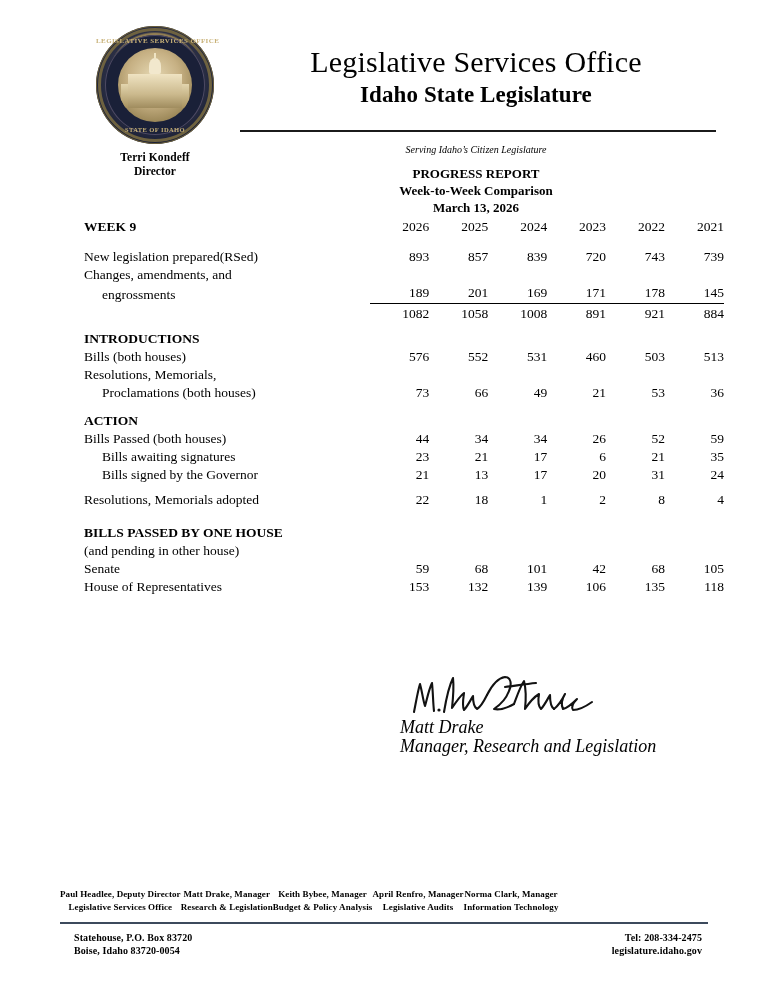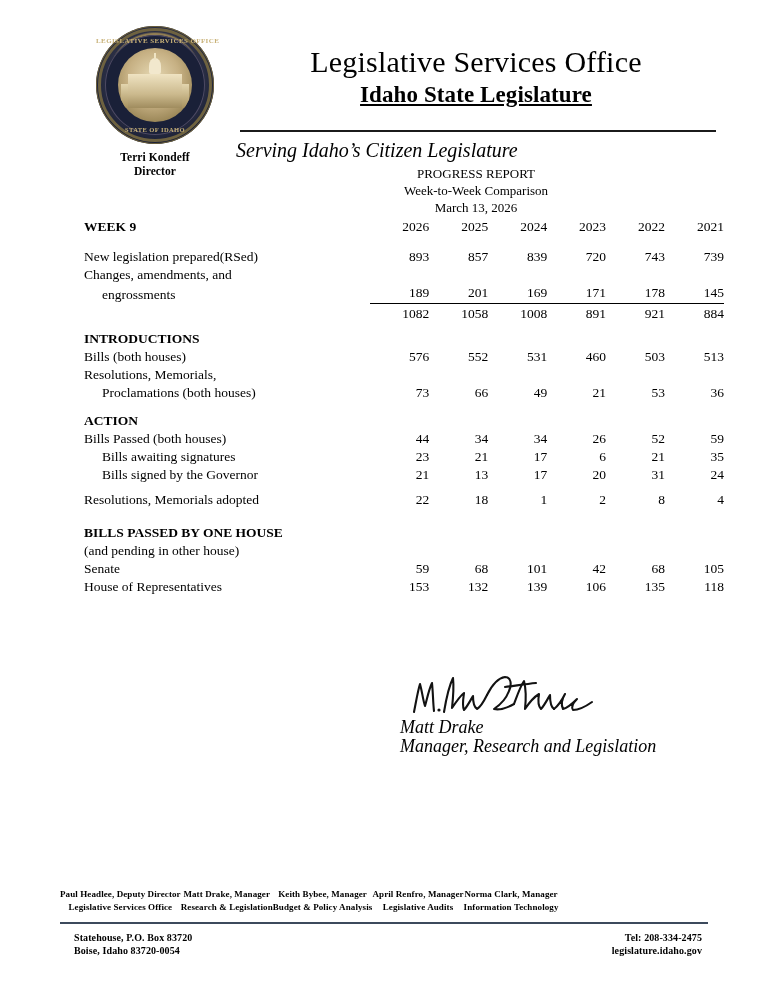--- a/index.html
+++ b/index.html
@@ -133,47 +133,48 @@
     font-size: 30px;
     line-height: 36px;
     font-family: "Liberation Serif", "DejaVu Serif", serif;
     letter-spacing: .2px;
   }
   .title-2 {
     font-size: 23px;
     line-height: 29px;
     font-weight: bold;
     letter-spacing: .1px;
-    text-decoration: underline;
   }
   .title-rule {
     position: absolute;
     left: 240px;
     top: 130px;
     width: 476px;
     height: 2px;
     background: #1b1b1b;
   }
   .tagline {
     position: absolute;
     left: 236px;
     top: 140px;
     width: 480px;
+    text-align: center;
     font-style: italic;
-    font-size: 20px;
+    font-size: 10px;
     line-height: 20px;
   }
   .report-lines {
     position: absolute;
     left: 236px;
     top: 165px;
     width: 480px;
     text-align: center;
     font-size: 13px;
     line-height: 17px;
+    font-weight: bold;
   }
   table.grid {
     position: absolute;
     left: 84px;
     top: 218px;
     width: 640px;
     border-collapse: collapse;
     font-size: 13.5px;
   }
   table.grid td {

